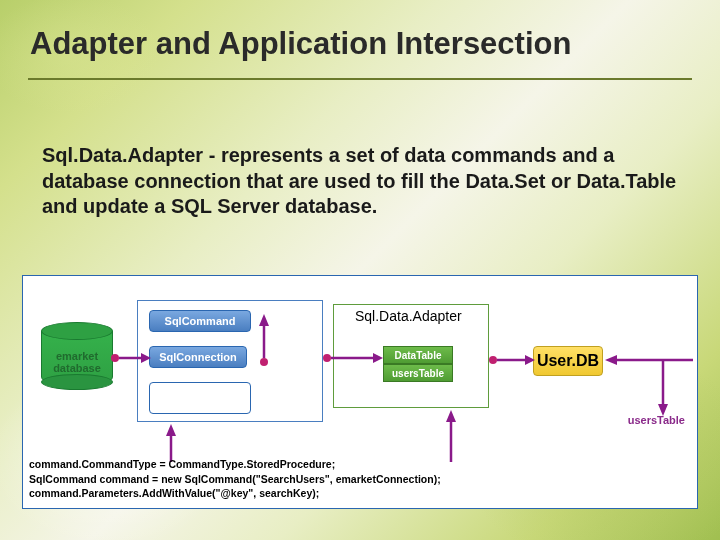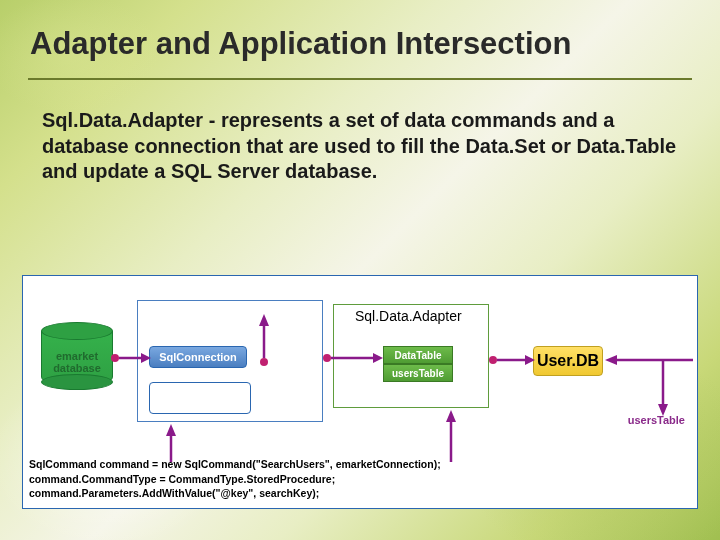--- a/index.html
+++ b/index.html
@@ -15,21 +15,21 @@
       radial-gradient(ellipse 250px 180px at 85% 85%, rgba(180,200,100,0.5), transparent 60%),
       radial-gradient(ellipse 150px 100px at 10% 10%, rgba(220,230,150,0.4), transparent 60%);
   }
   .title {
     position: relative; padding: 26px 30px 10px 30px;
     font-size: 31px; font-weight: bold; color: #2a2a2a;
   }
   .title-underline { position: relative; margin: 6px 28px 0 28px; height: 2px; background: #6b7a2c; }
   .body {
     position: relative; padding: 28px 42px 0 42px;
-    font-size: 20px; font-weight: bold; color: #1a1a1a; line-height: 1.28;
+    font-size: 20px; font-weight: bold; color: #1a1a1a; line-height: 1.28; margin-top: 35px;
   }
   .diagram {
     position: absolute; left: 22px; top: 275px; width: 676px; height: 234px;
     background: #ffffff; border: 1px solid #2a66b0;
   }
   .db {
     position: absolute; left: 18px; top: 46px; width: 72px; height: 68px;
   }
   .db-top { position: absolute; top: 0; left: 0; width: 72px; height: 18px; background: #2ea043; border: 1px solid #1a7a30; border-radius: 50%; z-index: 2; }
   .db-body { position: absolute; top: 9px; left: 0; width: 72px; height: 56px; background: linear-gradient(#35b14b,#2ea043); border: 1px solid #1a7a30; border-top: none; border-radius: 0 0 36px 36px / 0 0 10px 10px; }
@@ -80,20 +80,21 @@
   <div class="diagram">
 
     <div class="db">
       <div class="db-body"></div>
       <div class="db-bottom"></div>
       <div class="db-top"></div>
       <div class="db-label">emarket database</div>
     </div>
 
     <div class="group-box"></div>
+    <div class="sqlcmd">SqlCommand</div>
     <div class="sqlconn">SqlConnection</div>
     <div class="storedproc"></div>
 
     <div class="adapter-box"></div>
     <div class="adapter-label">Sql.Data.Adapter</div>
     <div class="datatable">DataTable</div>
     <div class="userstable">usersTable</div>
 
     <div class="userdb">User.DB</div>
     <div class="userstable-label">usersTable</div>
@@ -129,19 +130,19 @@
     <svg class="arrow" style="left:140px;top:146px;width:16px;height:40px" viewBox="0 0 16 40">
       <line x1="8" y1="40" x2="8" y2="12"></line>
         <polygon points="3,14 8,2 13,14"></polygon>
     </svg>
     <svg class="arrow" style="left:420px;top:132px;width:16px;height:54px" viewBox="0 0 16 54">
       <line x1="8" y1="54" x2="8" y2="12"></line>
         <polygon points="3,14 8,2 13,14"></polygon>
     </svg>
 
     <div class="code-left">
+      <div>command.CommandType = CommandType.StoredProcedure;</div>
       <div>SqlCommand command = new SqlCommand("SearchUsers", emarketConnection);</div>
-      <div>command.CommandType = CommandType.StoredProcedure;</div>
       <div>command.Parameters.AddWithValue("@key", searchKey);</div>
     </div>
 
   </div>
 </div>
 
 </body></html>

